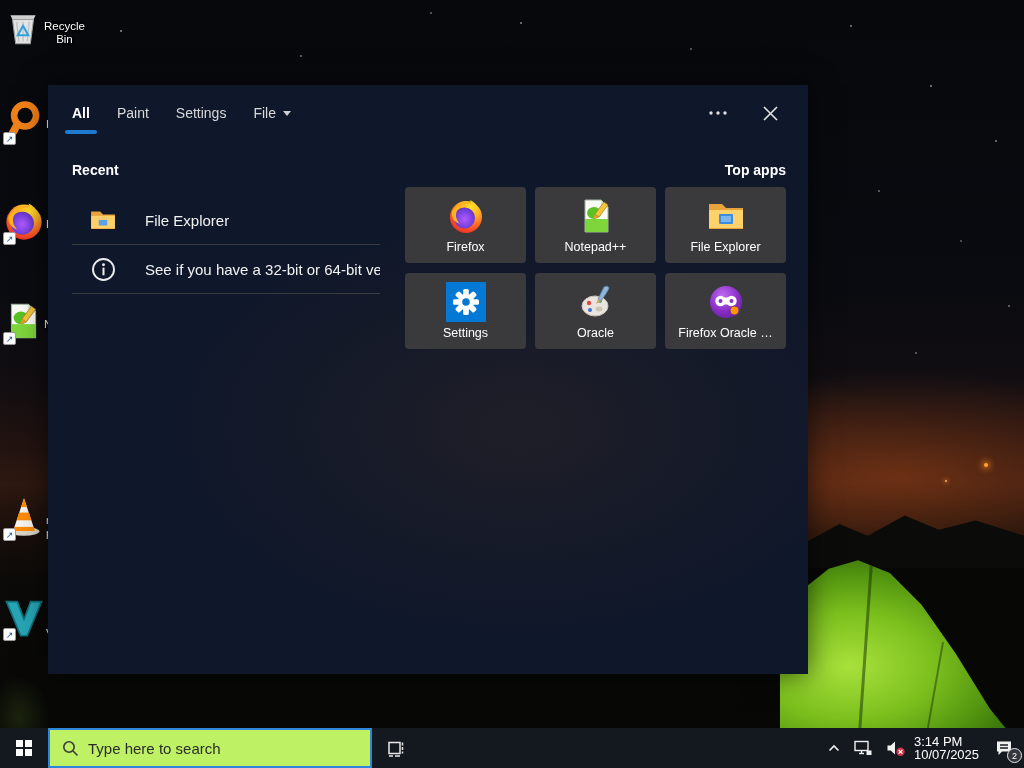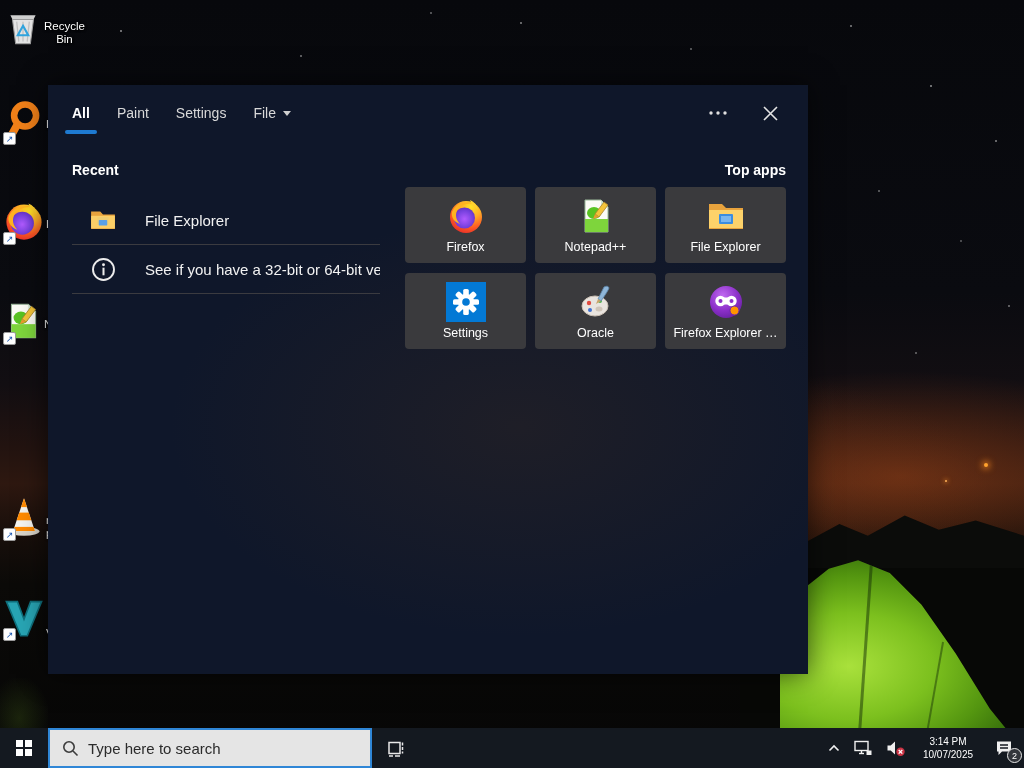--- a/index.html
+++ b/index.html
@@ -101,32 +101,32 @@
     white-space:nowrap; overflow:hidden; }
 
   
   .taskbar { position:absolute; left:0; bottom:0; width:1024px; height:40px;
     background:#141920; z-index:30; display:flex; align-items:stretch; }
   .start-btn { width:48px; display:flex; align-items:center; justify-content:center;
     cursor:pointer; }
   .win-logo { display:grid; grid-template-columns:7.5px 7.5px; grid-template-rows:7.5px 7.5px;
     gap:1.5px; }
   .win-logo span { background:#fff; }
-  .tb-search { width:324px; background:#e5e5e5; border:2px solid #2f86d6; display:flex;
+  .tb-search { width:324px; background:#bef264; border:2px solid #2f86d6; display:flex;
     align-items:center; }
   .tb-search input { border:none; outline:none; flex:1; height:100%; font-size:15px;
     color:#111; padding-left:9px; font-family:"Liberation Sans",sans-serif; background:transparent; }
   .tb-search input::placeholder { color:#2b2b2b; opacity:1; }
   .tb-search-icon { margin-left:12px; display:flex; }
   .taskview-btn { width:46px; display:flex; align-items:center; justify-content:center;
     cursor:pointer; }
   .tray { margin-left:auto; display:flex; align-items:center; }
   .tray-btn { height:40px; display:flex; align-items:center; justify-content:center;
     padding:0 6px; cursor:pointer; position:relative; }
-  .clock { width:72px; text-align:center; font-size:10px; line-height:13px; color:#fff;
+  .clock { width:72px; text-align:left; font-size:13px; line-height:13px; color:#fff;
     cursor:pointer; padding:0 2px; }
   .ac-badge { position:absolute; right:2px; bottom:5px; width:15px; height:15px;
     border-radius:50%; background:#33363c; border:1px solid #e8e8e8; color:#fff;
     font-size:9px; display:flex; align-items:center; justify-content:center; }
 </style>
 </head>
 <body>
 
 <div class="desktop">
   <div class="sky"></div>
@@ -399,21 +399,21 @@
                   </radialGradient>
                 </defs>
                 <circle cx="20" cy="20" r="16" fill="url(#fxP)"></circle>
                 <rect x="13" y="15.5" width="14" height="7" rx="3.5" fill="#fff"></rect>
                 <circle cx="14.5" cy="19" r="5.2" fill="#fff"></circle>
                 <circle cx="25.5" cy="19" r="5.2" fill="#fff"></circle>
                 <circle cx="14.5" cy="19" r="2" fill="#8b2fc9"></circle>
                 <circle cx="25.5" cy="19" r="2" fill="#8b2fc9"></circle>
                 <circle cx="28.5" cy="28.5" r="4.5" fill="#ff9500" stroke="#6d27a8" stroke-width="1"></circle>
               </svg></div>
-            <div class="tile-label">Firefox Explorer …</div>
+            <div class="tile-label">Firefox Oracle …</div>
           </div>
 
         </div>
       </div>
     </div>
   </div>
 
   <div class="taskbar">
     <div class="start-btn">
       <div class="win-logo">

